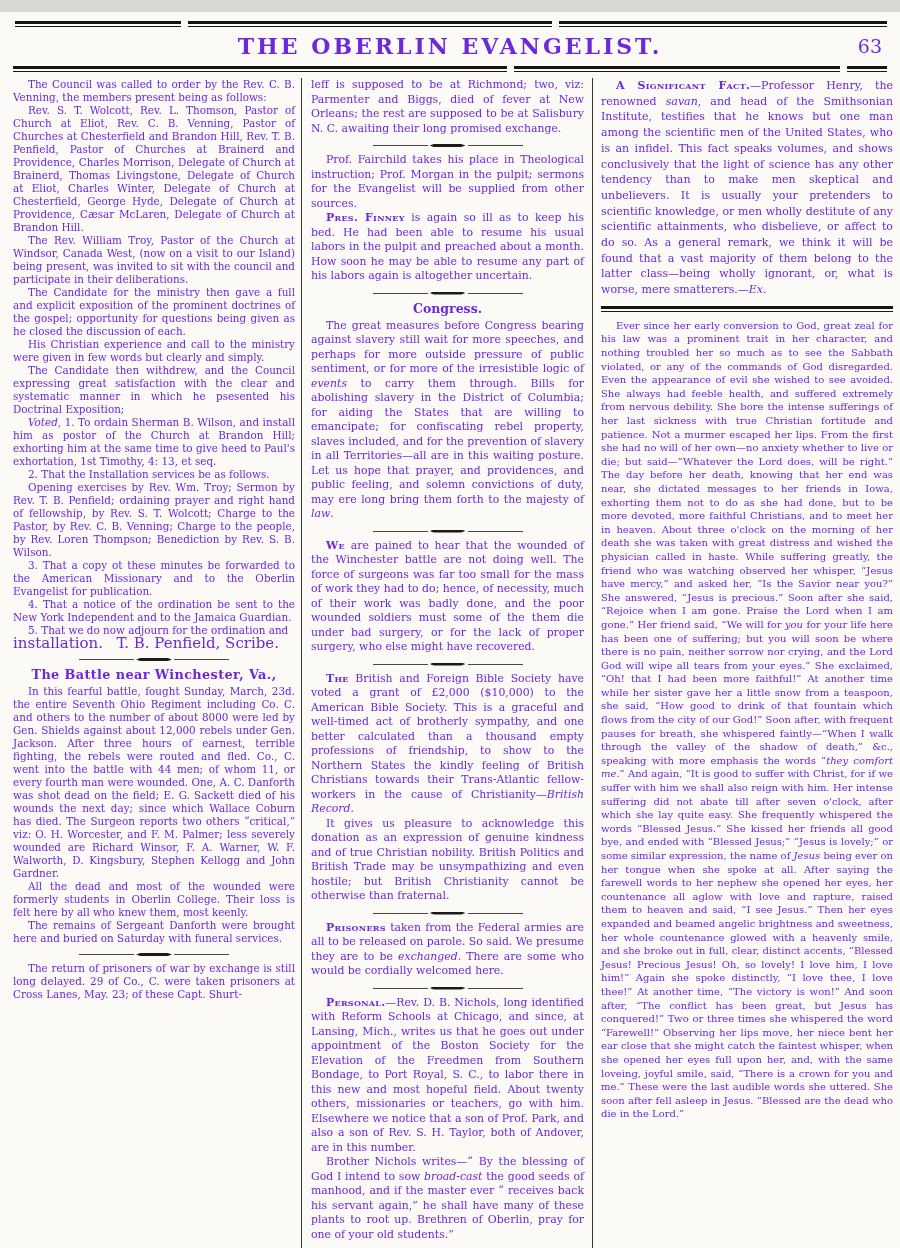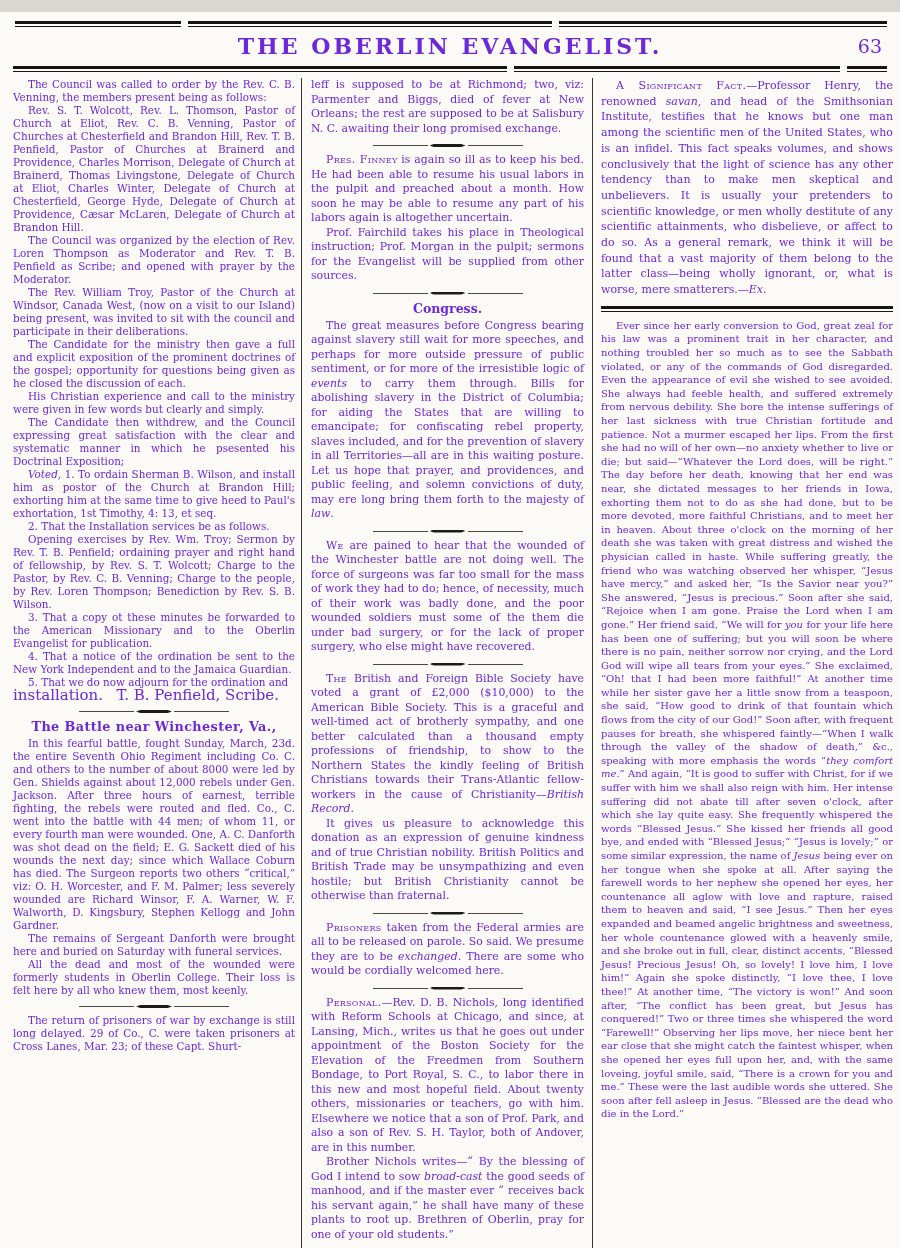--- a/index.html
+++ b/index.html
@@ -26,21 +26,21 @@
   .col3 { flex:1; padding-left:8px; }
   .vrule { width:1px; background:#39352f; }
 
   .para { margin:0; text-align:justify; text-indent:15px; }
   .noindent { text-indent:0; }
   .col1 .para { font-size:10.4px; line-height:13.0px; }
   .col2 .para { font-size:10.9px; line-height:14.5px; }
   .col3 .para { font-size:10px;  line-height:13.6px; }
   .col3 .lead { font-size:11px;  line-height:15.7px; }
   .col3 .obit { margin-bottom:4px; }
-  .sc { font-variant:small-caps; letter-spacing:.3px; }
+  .sc { font-variant:small-caps; letter-spacing:.3px;font-weight:bold; }
 
   .heading { margin:5px 0 3px; text-align:center; font-size:12.5px; font-weight:bold; }
   .col1 .heading { font-size:12.8px; letter-spacing:.4px; }
 
   .divider { display:flex; align-items:center; width:150px; margin:8px auto 6px; }
   .divider .dl, .divider .dr { flex:1; height:1px; background:#4c473f; }
   .divider .dc { width:36px; height:3px; background:#1d1b18; border-radius:2px; margin:0 2px;
                  clip-path:polygon(0 50%, 12% 0, 88% 0, 100% 50%, 88% 100%, 12% 100%); }
 
   .double-rule { border-top:3px solid #161513; border-bottom:1px solid #161513; height:2px; margin:8px 0 7px; }
@@ -65,21 +65,20 @@
   <div class="band band-bottom">
     <span class="seg" style="flex:500"></span>
     <span class="seg" style="flex:330"></span>
     <span class="seg" style="flex:40"></span>
   </div>
 
   <div class="columns">
     <div class="col col1">
         <p class="para">The Council was called to order by the Rev. C. B. Venning, the members present being as follows:</p>
         <p class="para">Rev. S. T. Wolcott, Rev. L. Thomson, Pastor of Church at Eliot, Rev. C. B. Venning, Pastor of Churches at Chesterfield and Brandon Hill, Rev. T. B. Penfield, Pastor of Churches at Brainerd and Providence, Charles Morrison, Delegate of Church at Brainerd, Thomas Livingstone, Delegate of Church at Eliot, Charles Winter, Delegate of Church at Chesterfield, George Hyde, Delegate of Church at Providence, Cæsar McLaren, Delegate of Church at Brandon Hill.</p>
-        <p class="para">The Council was organized by the election of Rev. Loren Thompson as Moderator and Rev. T. B. Penfield as Scribe; and opened with prayer by the Moderator.</p>
         <p class="para">The Rev. William Troy, Pastor of the Church at Windsor, Canada West, (now on a visit to our Island) being present, was invited to sit with the council and participate in their deliberations.</p>
         <p class="para">The Candidate for the ministry then gave a full and explicit exposition of the prominent doctrines of the gospel; opportunity for questions being given as he closed the discussion of each.</p>
         <p class="para">His Christian experience and call to the ministry were given in few words but clearly and simply.</p>
         <p class="para">The Candidate then withdrew, and the Council expressing great satisfaction with the clear and systematic manner in which he psesented his Doctrinal Exposition;</p>
         <p class="para"><i>Voted,</i> 1. To ordain Sherman B. Wilson, and install him as postor of the Church at Brandon Hill; exhorting him at the same time to give heed to Paul's exhortation, 1st Timothy, 4: 13, et seq.</p>
         <p class="para">2. That the Installation services be as follows.</p>
         <p class="para">Opening exercises by Rev. Wm. Troy; Sermon by Rev. T. B. Penfield; ordaining prayer and right hand of fellowship, by Rev. S. T. Wolcott; Charge to the Pastor, by Rev. C. B. Venning; Charge to the people, by Rev. Loren Thompson; Benediction by Rev. S. B. Wilson.</p>
         <p class="para">3. That a copy ot these minutes be forwarded to the American Missionary and to the Oberlin Evangelist for publication.</p>
         <p class="para">4. That a notice of the ordination be sent to the New York Independent and to the Jamaica Guardian.</p>
         <p class="para">5. That we do now adjourn for the ordination and</p>
@@ -87,39 +86,39 @@
           <span>installation.</span>
           <span class="sig">T. B. Penfield, Scribe.</span>
         </div>
         <div class="divider">
           <span class="dl"></span>
           <span class="dc"></span>
           <span class="dr"></span>
         </div>
         <h2 class="heading">The Battle near Winchester, Va.,</h2>
         <p class="para">In this fearful battle, fought Sunday, March, 23d. the entire Seventh Ohio Regiment including Co. C. and others to the number of about 8000 were led by Gen. Shields against about 12,000 rebels under Gen. Jackson.  After three hours of earnest, terrible fighting, the rebels were routed and fled.  Co., C. went into the battle with 44 men; of whom 11, or every fourth man were wounded.  One, A. C. Danforth was shot dead on the field; E. G. Sackett died of his wounds the next day; since which Wallace Coburn has died.  The Surgeon reports two others “critical,” viz: O. H. Worcester, and F. M. Palmer; less severely wounded are Richard Winsor, F. A. Warner, W. F. Walworth, D. Kingsbury, Stephen Kellogg and John Gardner.</p>
+        <p class="para">All the dead and most of the wounded were formerly students in Oberlin College.  Their loss is felt here by all who knew them, most keenly.</p>
         <p class="para">The remains of Sergeant Danforth were brought here and buried on Saturday with funeral services.</p>
-        <p class="para">All the dead and most of the wounded were formerly students in Oberlin College.  Their loss is felt here by all who knew them, most keenly.</p>
         <div class="divider">
           <span class="dl"></span>
           <span class="dc"></span>
           <span class="dr"></span>
         </div>
-        <p class="para">The return of prisoners of war by exchange is still long delayed.  29 of Co., C. were taken prisoners at Cross Lanes, Mar. 23; of these Capt. Shurt-</p>
+        <p class="para">The return of prisoners of war by exchange is still long delayed.  29 of Co., C. were taken prisoners at Cross Lanes, May. 23; of these Capt. Shurt-</p>
       </div>
     <div class="vrule"></div>
     <div class="col col2">
         <p class="para noindent">leff is supposed to be at Richmond; two, viz: Parmenter and Biggs, died of fever at New Orleans; the rest are supposed to be at Salisbury N. C. awaiting their long promised exchange.</p>
         <div class="divider">
           <span class="dl"></span>
           <span class="dc"></span>
           <span class="dr"></span>
         </div>
+        <p class="para">Prof. Fairchild takes his place in Theological instruction; Prof. Morgan in the pulpit; sermons for the Evangelist will be supplied from other sources.</p>
         <p class="para"><span class="sc">Pres. Finney</span> is again so ill as to keep his bed. He had been able to resume his usual labors in the pulpit and preached about a month.  How soon he may be able to resume any part of his labors again is altogether uncertain.</p>
-        <p class="para">Prof. Fairchild takes his place in Theological instruction; Prof. Morgan in the pulpit; sermons for the Evangelist will be supplied from other sources.</p>
         <div class="divider">
           <span class="dl"></span>
           <span class="dc"></span>
           <span class="dr"></span>
         </div>
         <h2 class="heading">Congress.</h2>
         <p class="para">The great measures before Congress bearing against slavery still wait for more speeches, and perhaps for more outside pressure of public sentiment, or for more of the irresistible logic of <i>events</i> to carry them through.  Bills for abolishing slavery in the District of Columbia; for aiding the States that are willing to emancipate; for confiscating rebel property, slaves included, and for the prevention of slavery in all Territories—all are in this waiting posture.  Let us hope that prayer, and providences, and public feeling, and solemn convictions of duty, may ere long bring them forth to the majesty of <i>law</i>.</p>
         <div class="divider">
           <span class="dl"></span>
           <span class="dc"></span>

